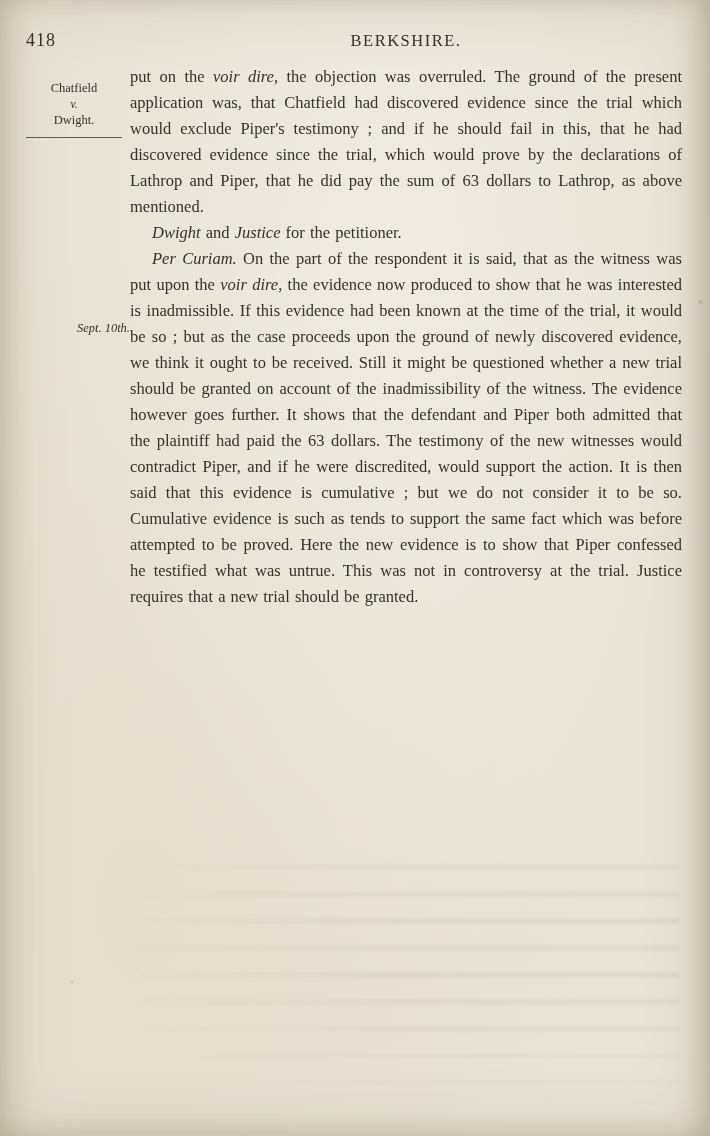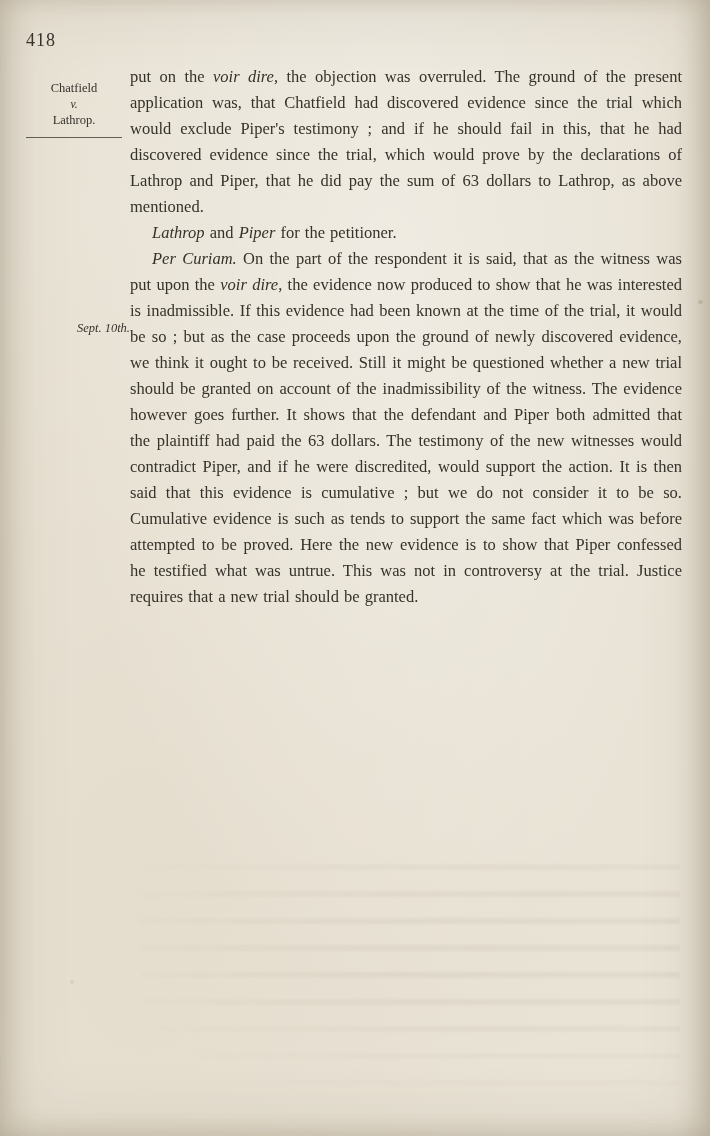--- a/index.html
+++ b/index.html
@@ -114,34 +114,35 @@
   .fleck.f1 { width: 5px; height: 4px; left: 698px; top: 300px; }
   .fleck.f2 { width: 4px; height: 4px; left: 70px;  top: 980px; background: rgba(100,85,55,0.10); }
 </style>
 </head>
 <body>
 
 <div class="page">
 
   <div class="page-number">418</div>
 
+  <div class="running-head">BERKSHIRE.</div>
 
   <aside class="margin-col">
     <div class="case-note">
       <div>Chatfield</div>
       <div class="versus">v.</div>
-      <div>Lathrop.</div>
+      <div>Dwight.</div>
       <hr class="margin-rule">
     </div>
     <div class="date-note">Sept. 10th.</div>
   </aside>
 
   <main class="text-col">
     <p class="para"><span>put on the </span><em>voir dire</em><span>, the objection was overruled. The ground of the present application was, that Chatfield had discovered evidence since the trial which would exclude Piper's testimony ; and if he should fail in this, that he had discovered evidence since the trial, which would prove by the declarations of Lathrop and Piper, that he did pay the sum of 63 dollars to Lathrop, as above mentioned.</span></p>
-    <p class="para indent"><em>Lathrop</em><span> and </span><em>Piper</em><span> for the petitioner.</span></p>
+    <p class="para indent"><em>Dwight</em><span> and </span><em>Justice</em><span> for the petitioner.</span></p>
     <p class="para indent"><em>Per Curiam.</em><span> On the part of the respondent it is said, that as the witness was put upon the </span><em>voir dire</em><span>, the evidence now produced to show that he was interested is inadmissible. If this evidence had been known at the time of the trial, it would be so ; but as the case proceeds upon the ground of newly discovered evidence, we think it ought to be received. Still it might be questioned whether a new trial should be granted on account of the inadmissibility of the witness. The evidence however goes further. It shows that the defendant and Piper both admitted that the plaintiff had paid the 63 dollars. The testimony of the new witnesses would contradict Piper, and if he were discredited, would support the action. It is then said that this evidence is cumulative ; but we do not consider it to be so. Cumulative evidence is such as tends to support the same fact which was before attempted to be proved. Here the new evidence is to show that Piper confessed he testified what was untrue. This was not in controversy at the trial. Justice requires that a new trial should be granted.</span></p>
   </main>
 
   <div class="ghosting"></div>
   <div class="fleck f1"></div>
   <div class="fleck f2"></div>
 
 </div>
 
 </body></html>

